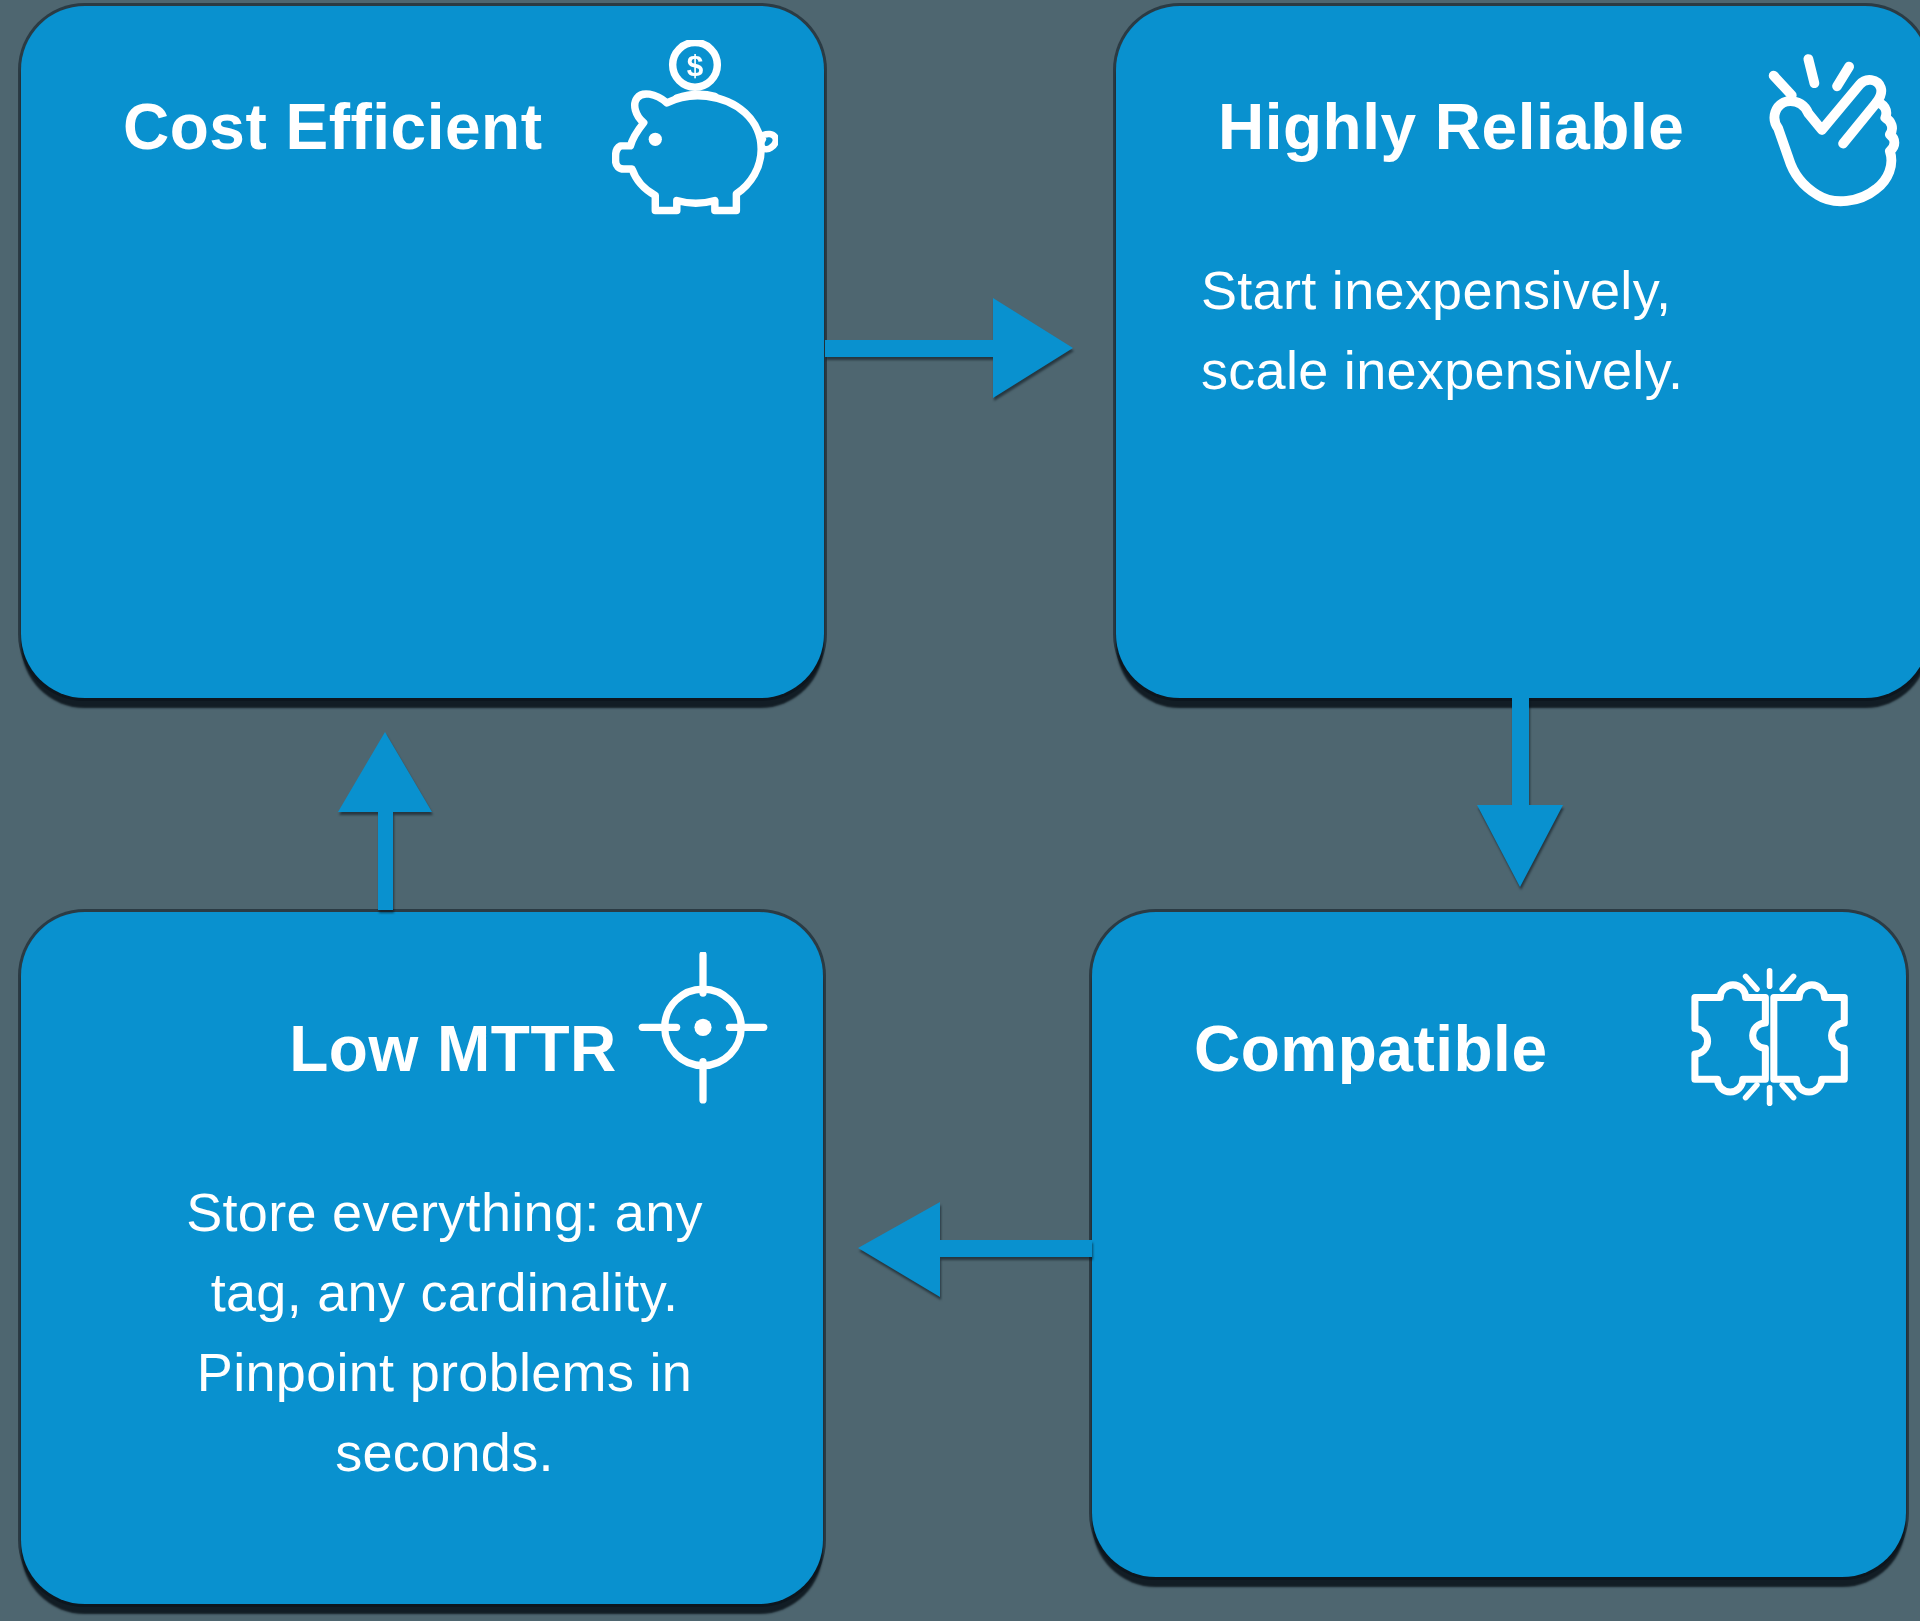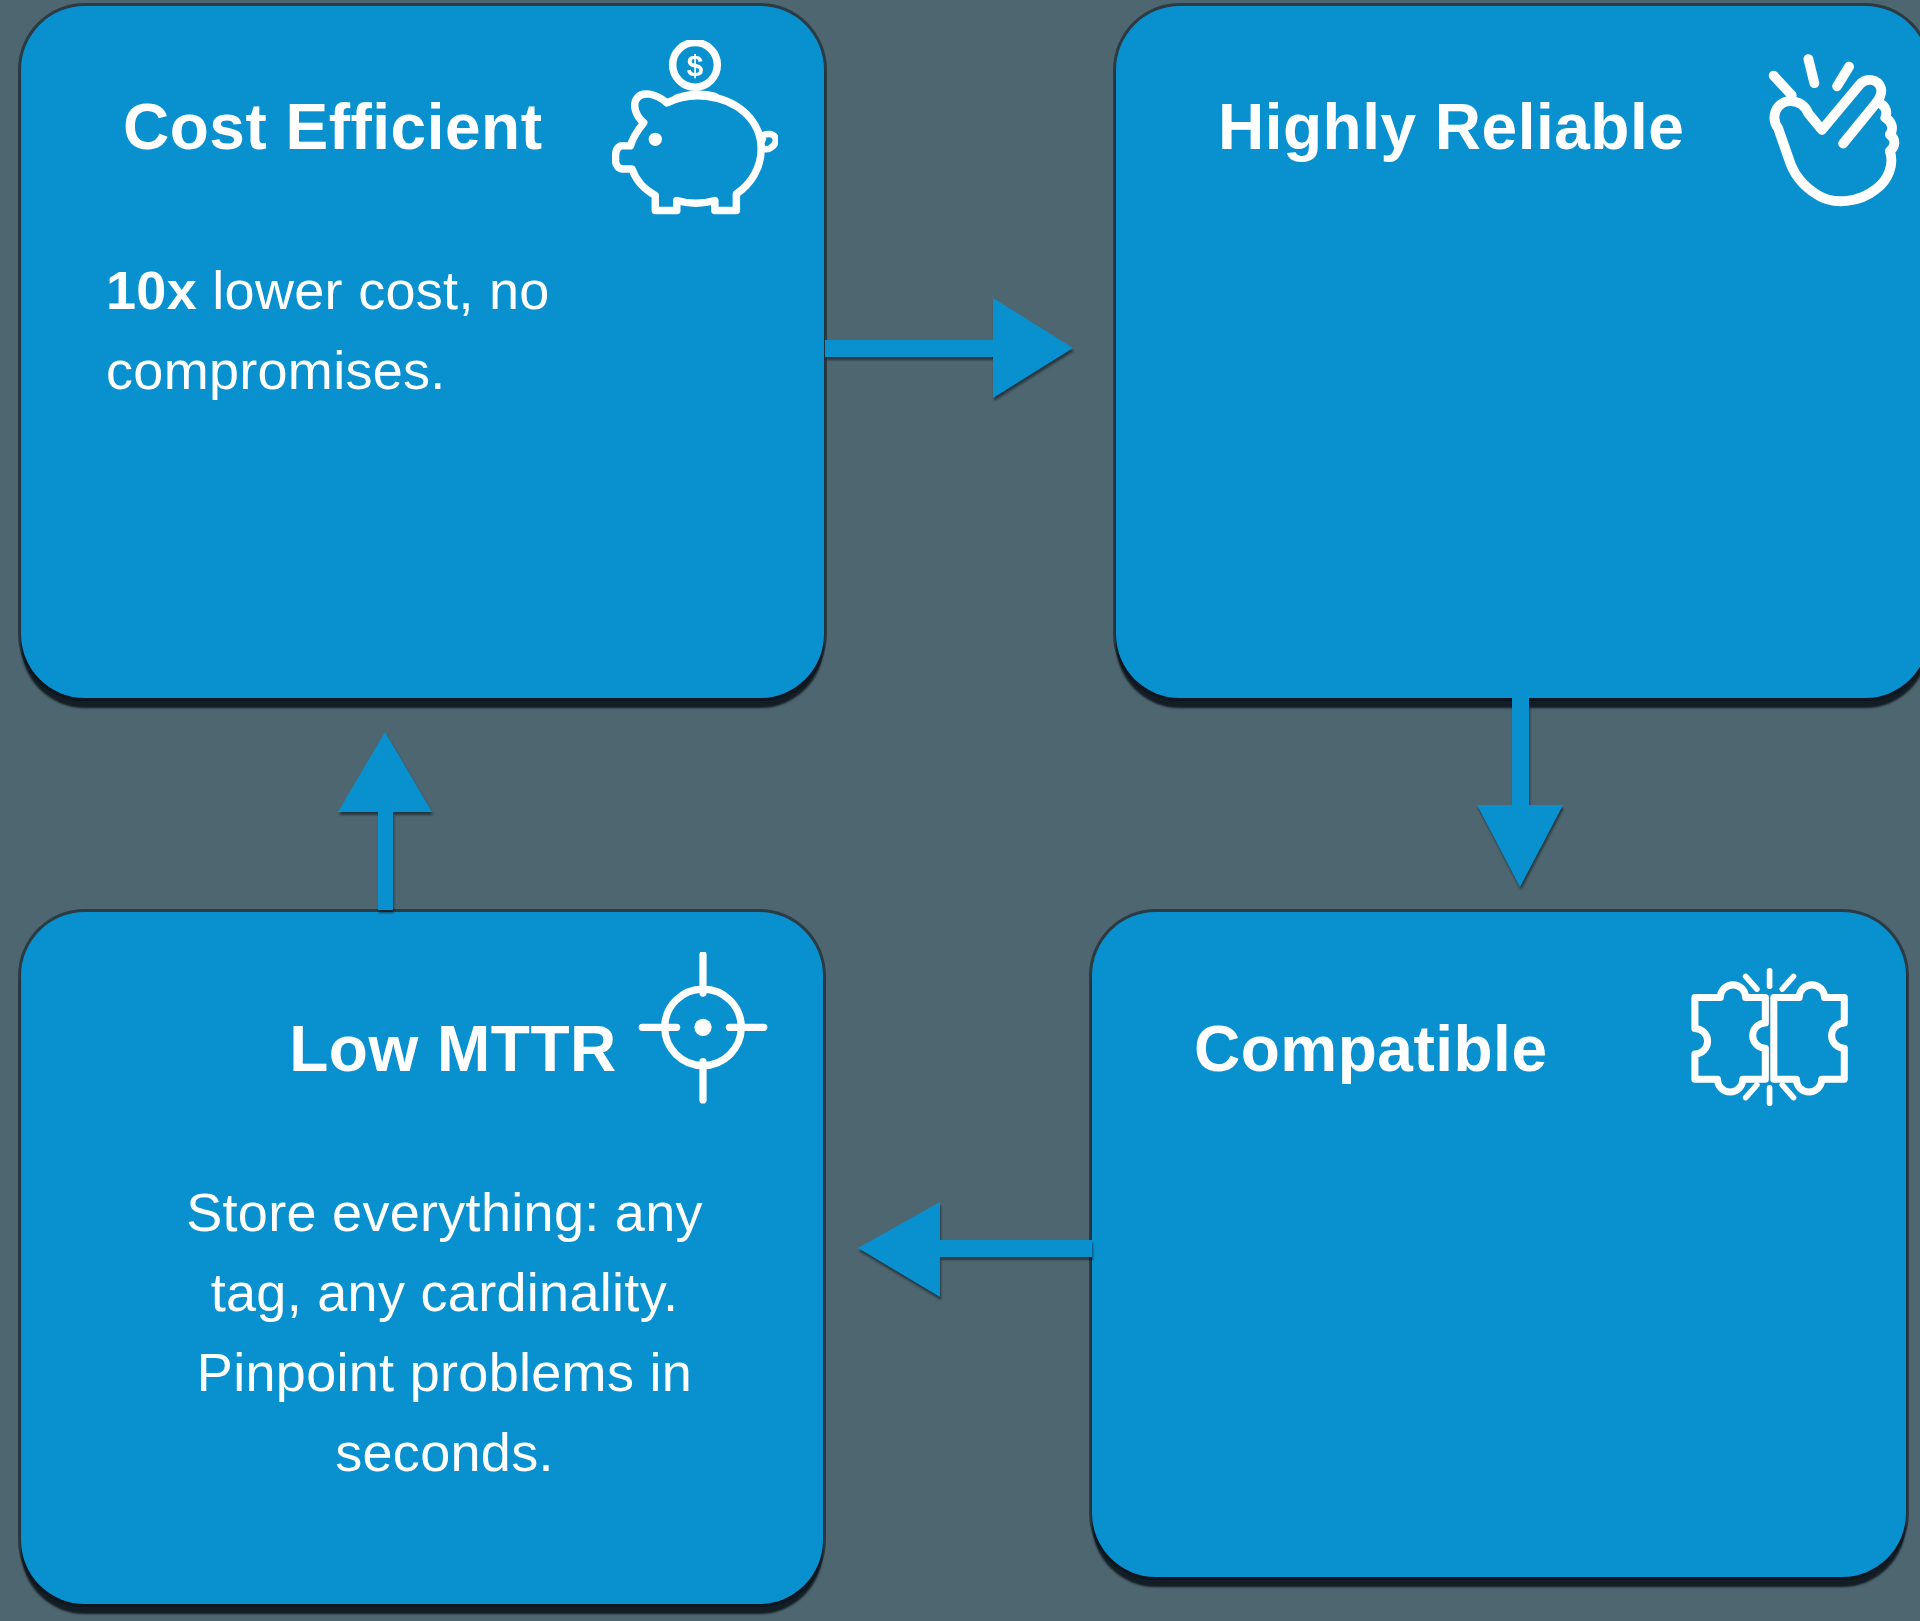--- a/index.html
+++ b/index.html
@@ -25,38 +25,38 @@
   .arrows path{filter:drop-shadow(1px 3px 1px rgba(8,16,24,.55));}
 </style>
 </head>
 <body>
 
 <div class="canvas" style="background: rgb(78, 102, 112);">
 
   <div class="card" style="left: 21px; top: 6px; width: 803px; height: 692px; background: rgb(9, 145, 207);">
     <div class="card-inner pad-top-a">
       <div class="card-title">Cost Efficient</div>
-      <div class="card-body"><span class="b">10x</span><span> lower cost, no
-compromises.</span></div>
       <div class="icon" style="top:34px;right:46px;width:166px;height:182px;">
         <svg viewBox="0 0 100 110">
           <circle cx="50" cy="15" r="13.5" stroke-width="4.5"></circle>
           <text x="50" y="21.5" text-anchor="middle" font-size="18" font-weight="700" fill="#ffffff" font-family="Liberation Sans, sans-serif">$</text>
           <path d="M39,35 Q51,31 62,34" stroke-width="4.5"></path>
           <path d="M33,38 C26,32 18,31 15,35 C12,39 14,46 19,50 C15,55 12,60 11,64 L5,64 C3,65 2,67 2,70 L2,73 C2,76 4,78 7,78 L12,78 C14,84 19,90 26,94 L26,103 L39,103 L39,97 C46,99 55,99 62,97 L62,103 L75,103 L75,93 C84,87 90,77 90,66 C90,48 75,36 57,34 C48,33 39,35 33,38 Z" stroke-width="4.5"></path>
           <path d="M90,58 C98,54 102,61 96,65 C92,68 88,64 91,60" stroke-width="4"></path>
           <circle class="fill" cx="26" cy="60" r="4"></circle>
         </svg>
       </div>
     </div>
   </div>
 
   <div class="card" style="left: 1116px; top: 6px; width: 813px; height: 692px; background: rgb(9, 145, 207);">
     <div class="card-inner pad-top-a">
       <div class="card-title">Highly Reliable</div>
+      <div class="card-body"><span class="b"></span><span>Start inexpensively,
+scale inexpensively.</span></div>
       <div class="icon" style="top:44px;right:22px;width:152px;height:166px;">
         <svg viewBox="0 0 100 110">
           <path d="M24,30 L12,17" stroke-width="6.5"></path>
           <path d="M39,22 L35,6" stroke-width="6.5"></path>
           <path d="M54,24 L62,11" stroke-width="6.5"></path>
           <path d="M15,52 C10,45 13,36 21,34 C28,33 33,37 35,42 L44,53 L69,23 C73,18 81,19 83,25 C84,28 83,31 80,35 C85,35 88,40 86,45 C90,47 92,52 89,56 C93,59 93,64 89,67 C92,76 88,86 80,92 C69,101 52,103 41,96 C31,90 25,82 22,72 L15,52 Z" stroke-width="6.5"></path>
           <path d="M80,35 L58,62" stroke-width="6.5"></path>
         </svg>
       </div>
     </div>

